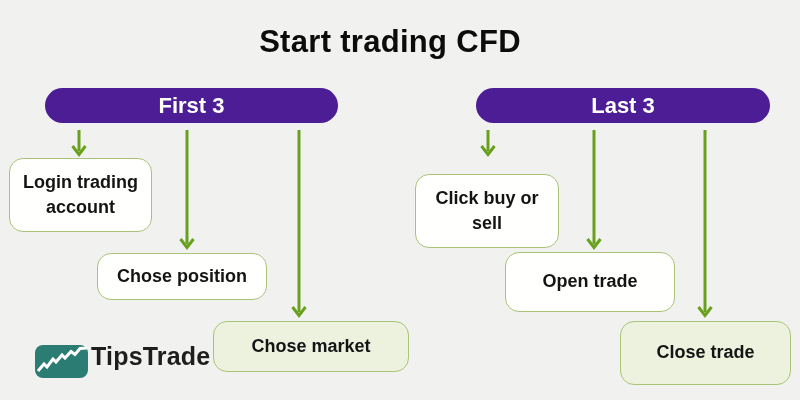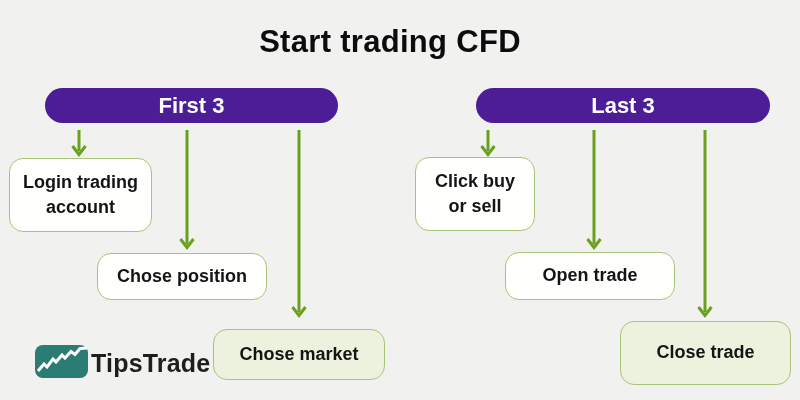--- a/index.html
+++ b/index.html
@@ -25,29 +25,29 @@
   .stepbox {
     position:absolute; background:#fffffe;
     border:1.5px solid #a9c478; border-radius:14px;
     display:flex; align-items:center; justify-content:center;
     text-align:center; font-size:18px; font-weight:600;
     color:#141414; line-height:1.4; padding:4px 8px;
   }
   .tint { background:#edf2df; }
   .box-l1 { left:9px;   top:158px; width:143px; height:74px; }
   .box-l2 { left:97px;  top:253px; width:170px; height:47px; }
-  .box-l3 { left:213px; top:329px; width:172px; height:51px; }
-  .box-r1 { left:415px; top:157px; width:120px; height:74px; }
-  .box-r2 { left:505px; top:252px; width:170px; height:48px; }
+  .box-l3 { left:213px; top:321px; width:196px; height:51px; }
+  .box-r1 { left:415px; top:174px; width:144px; height:74px; }
+  .box-r2 { left:505px; top:252px; width:170px; height:60px; }
   .box-r3 { left:620px; top:321px; width:171px; height:64px; }
   .arrow { position:absolute; }
   .a1 { left:70px;  top:130px; } .a2 { left:178px; top:130px; }
   .a3 { left:290px; top:130px; } .a4 { left:479px; top:130px; }
   .a5 { left:585px; top:130px; } .a6 { left:696px; top:130px; }
-  .logo { position:absolute; left:35px; top:342px; display:flex;align-items:flex-end; }
+  .logo { position:absolute; left:35px; top:342px; display:flex; }
   .logo-icon { margin-top:3px; }
   .logo-text { margin-left:3px; }
   .logo-brand {
     font-size:25px; font-weight:bold; color:#1e1e1c; letter-spacing:0.2px;
   }
   .logo-suffix {
     font-size:17px; font-weight:bold; color:#2b7e74;
     text-align:right; margin-top:-6px;
   }
 </style>

